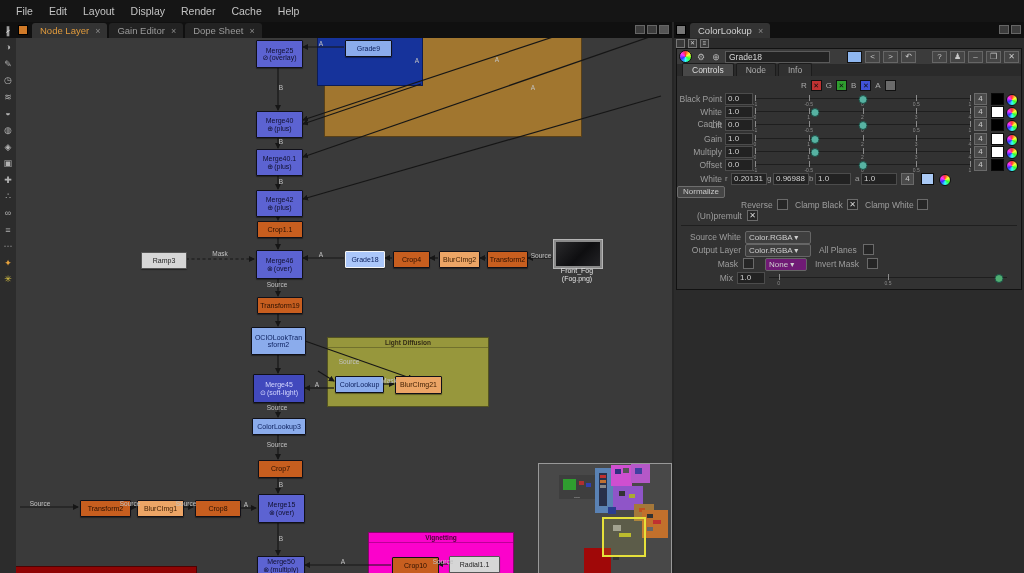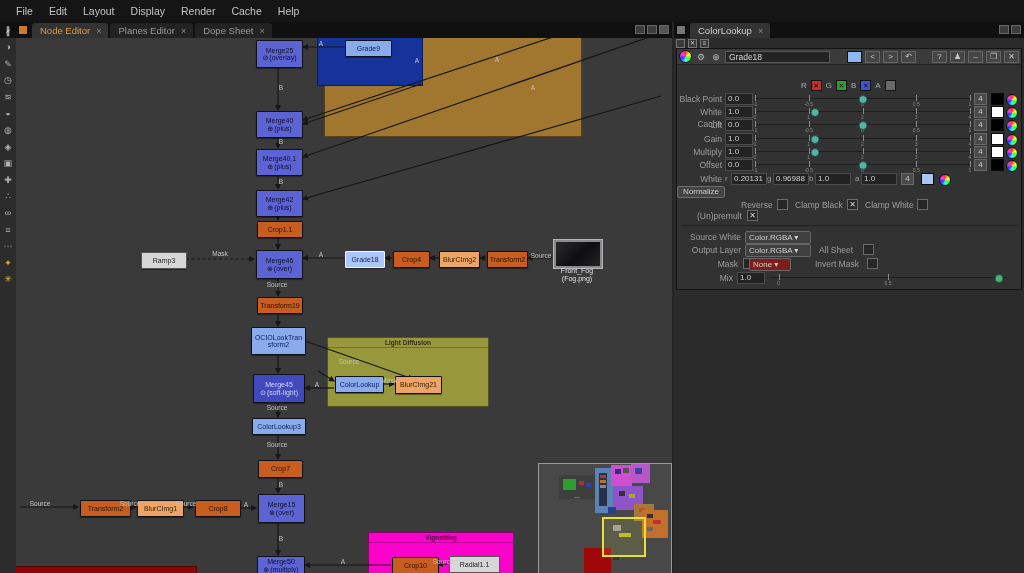--- a/index.html
+++ b/index.html
@@ -99,25 +99,25 @@
     <div class="menu-item">Render</div>
     <div class="menu-item">Cache</div>
     <div class="menu-item">Help</div>
   </div>
 
 <div class="tabrow" id="graph-tabrow">
   <div class="pane-logo">∦</div>
   <div class="pane-icon"></div>
   <span id="graph-tabs" style="display:flex">
       <span class="gtab active">
-        <span>Node Editor</span>
+        <span>Node Layer</span>
         <span class="tclose">×</span>
       </span>
       <span class="gtab">
-        <span>Planes Editor</span>
+        <span>Gain Editor</span>
         <span class="tclose">×</span>
       </span>
       <span class="gtab">
         <span>Dope Sheet</span>
         <span class="tclose">×</span>
       </span>
     </span>
   <span class="winbtns">
     <span class="wb"></span>
     <span class="wb"></span>
@@ -372,20 +372,25 @@
       <span class="hbtn">&lt;</span>
       <span class="hbtn">&gt;</span>
       <span class="hbtn">↶</span>
       <span class="hspacer"></span>
       <span class="hbtn">?</span>
       <span class="hbtn">♟</span>
       <span class="hbtn">–</span>
       <span class="hbtn">❒</span>
       <span class="hbtn" style="margin-right:2px">✕</span>
     </div>
+    <div class="ntabs" id="ntabs">
+        <span class="ntab active">Controls</span>
+        <span class="ntab">Node</span>
+        <span class="ntab">Info</span>
+      </div>
 
     <div class="prow" style="top:31px">
       <span class="chan" id="chanrow">
           <span style="color: rgb(170, 170, 170); font-size: 8px;">R</span>
           <span class="chanbox" style="background: rgb(192, 50, 50);">✕</span>
           <span style="color: rgb(170, 170, 170); font-size: 8px;">G</span>
           <span class="chanbox" style="background: rgb(47, 158, 47);">✕</span>
           <span style="color: rgb(170, 170, 170); font-size: 8px;">B</span>
           <span class="chanbox" style="background: rgb(65, 83, 216);">✕</span>
           <span style="color: rgb(170, 170, 170); font-size: 8px;">A</span>
@@ -554,27 +559,27 @@
 
     <div class="divider" style="top:176px"></div>
 
     <div class="prow" style="top:182px">
       <span class="ptext" style="left:8px;width:56px;text-align:right">Source White</span>
       <span class="dd" style="left:68px;width:58px">Color.RGBA ▾</span>
     </div>
     <div class="prow" style="top:195px">
       <span class="ptext" style="left:8px;width:56px;text-align:right">Output Layer</span>
       <span class="dd" style="left:68px;width:58px">Color.RGBA ▾</span>
-      <span class="ptext" style="left:142px">All Sheet</span>
+      <span class="ptext" style="left:142px">All Planes</span>
       <span class="cb" style="left:186px" id="cb-allplanes"></span>
     </div>
     <div class="prow" style="top:209px">
       <span class="ptext" style="left:8px;width:53px;text-align:right">Mask</span>
       <span class="cb" style="left:66px" id="cb-mask"></span>
-      <span class="dd" style="left:72px;width:34px;background:#7f1d1d">None ▾</span>
+      <span class="dd" style="left:88px;width:34px;background:#701a75">None ▾</span>
       <span class="ptext" style="left:138px">Invert Mask</span>
       <span class="cb" style="left:190px" id="cb-invert"></span>
     </div>
     <div class="prow" style="top:223px">
       <span class="plbl" style="width:56px">Mix</span>
       <span class="pval" style="left:60px">1.0</span>
       <div class="strack" style="left:92px;width:238px" id="mixtrack">
           <div class="sline"></div>
           <div class="stick" style="left: calc(4%);"></div>
           <div class="sticklbl" style="left: 4%;">0</div>

